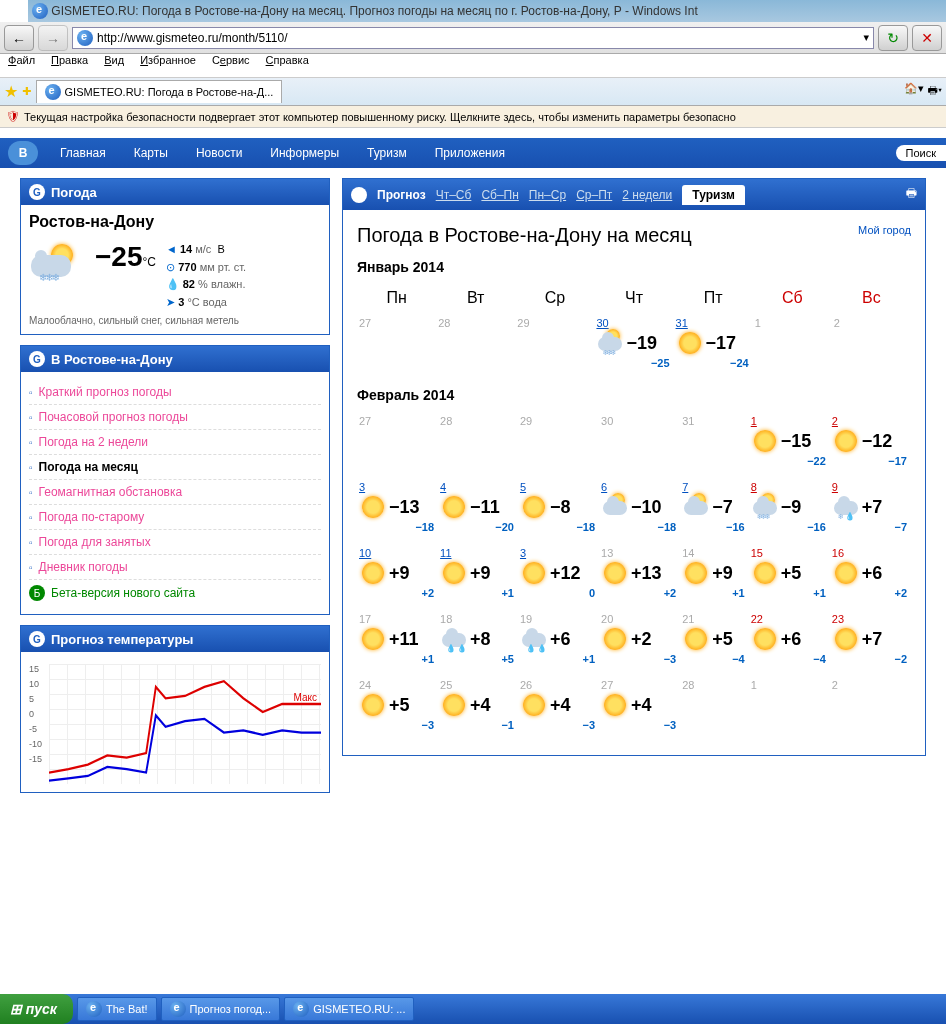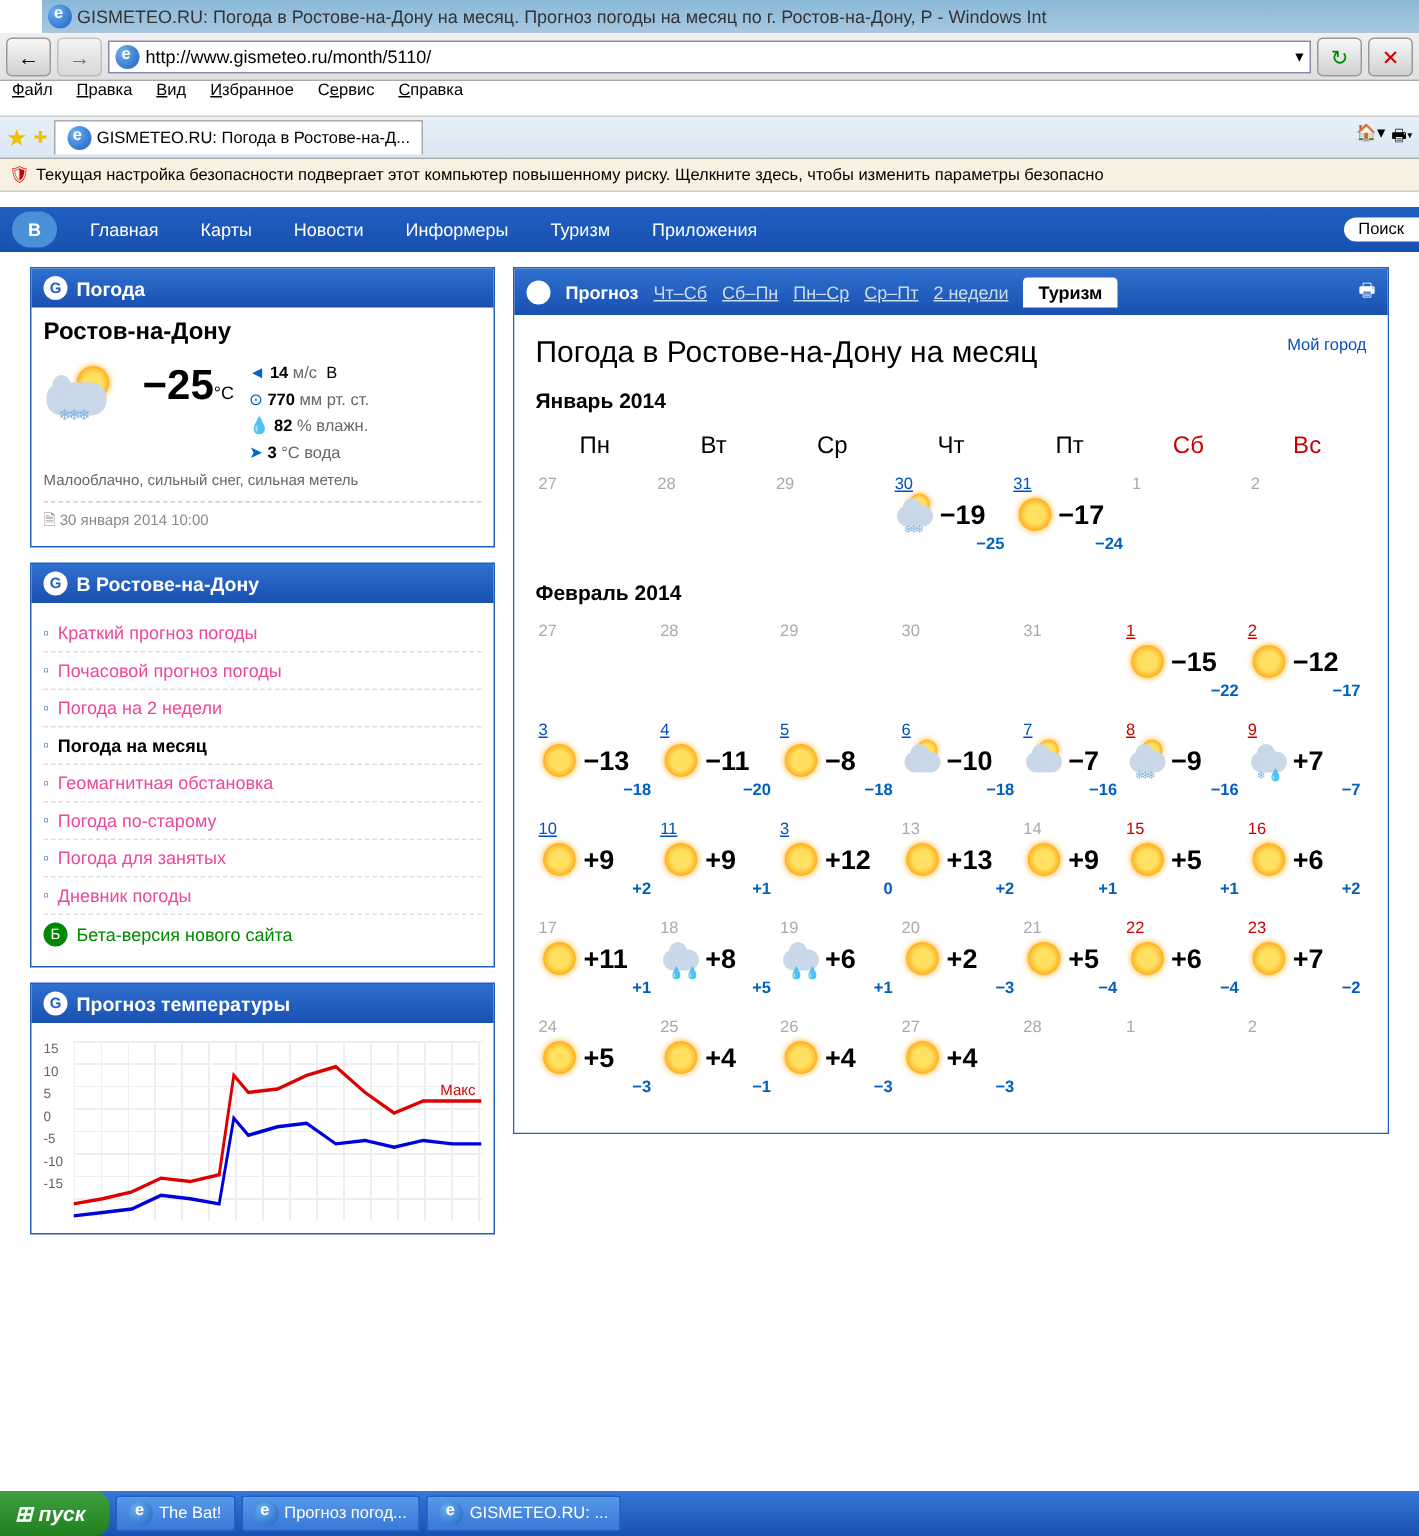--- a/index.html
+++ b/index.html
@@ -183,21 +183,20 @@
           </div>
           <div><span class="big-temp">−25</span><span>°C</span></div>
           <div class="meta">
             <div><span style="color:#06c">◄</span> <b>14</b> <span class="lbl">м/с</span> &nbsp;<span>В</span></div>
             <div><span style="color:#06c">⊙</span> <b>770</b> <span class="lbl">мм рт. ст.</span></div>
             <div><span style="color:#06c">💧</span> <b>82</b> <span class="lbl">% влажн.</span></div>
             <div><span style="color:#06c">➤</span> <b>3</b> <span class="lbl">°C вода</span></div>
           </div>
         </div>
         <div style="font-size:10px;color:#666;margin-top:4px">Малооблачно, сильный снег, сильная метель</div>
-        <div class="ts">🗎 <span>30 января 2014 10:00</span></div>
       </div>
     </div>
 
     <div class="panel">
       <div class="panel-hd">
           <span class="g-ico">G</span>
           <span>В Ростове-на-Дону</span>
         </div>
       <div class="panel-bd">
         <ul class="lnklist" id="lnklist">

